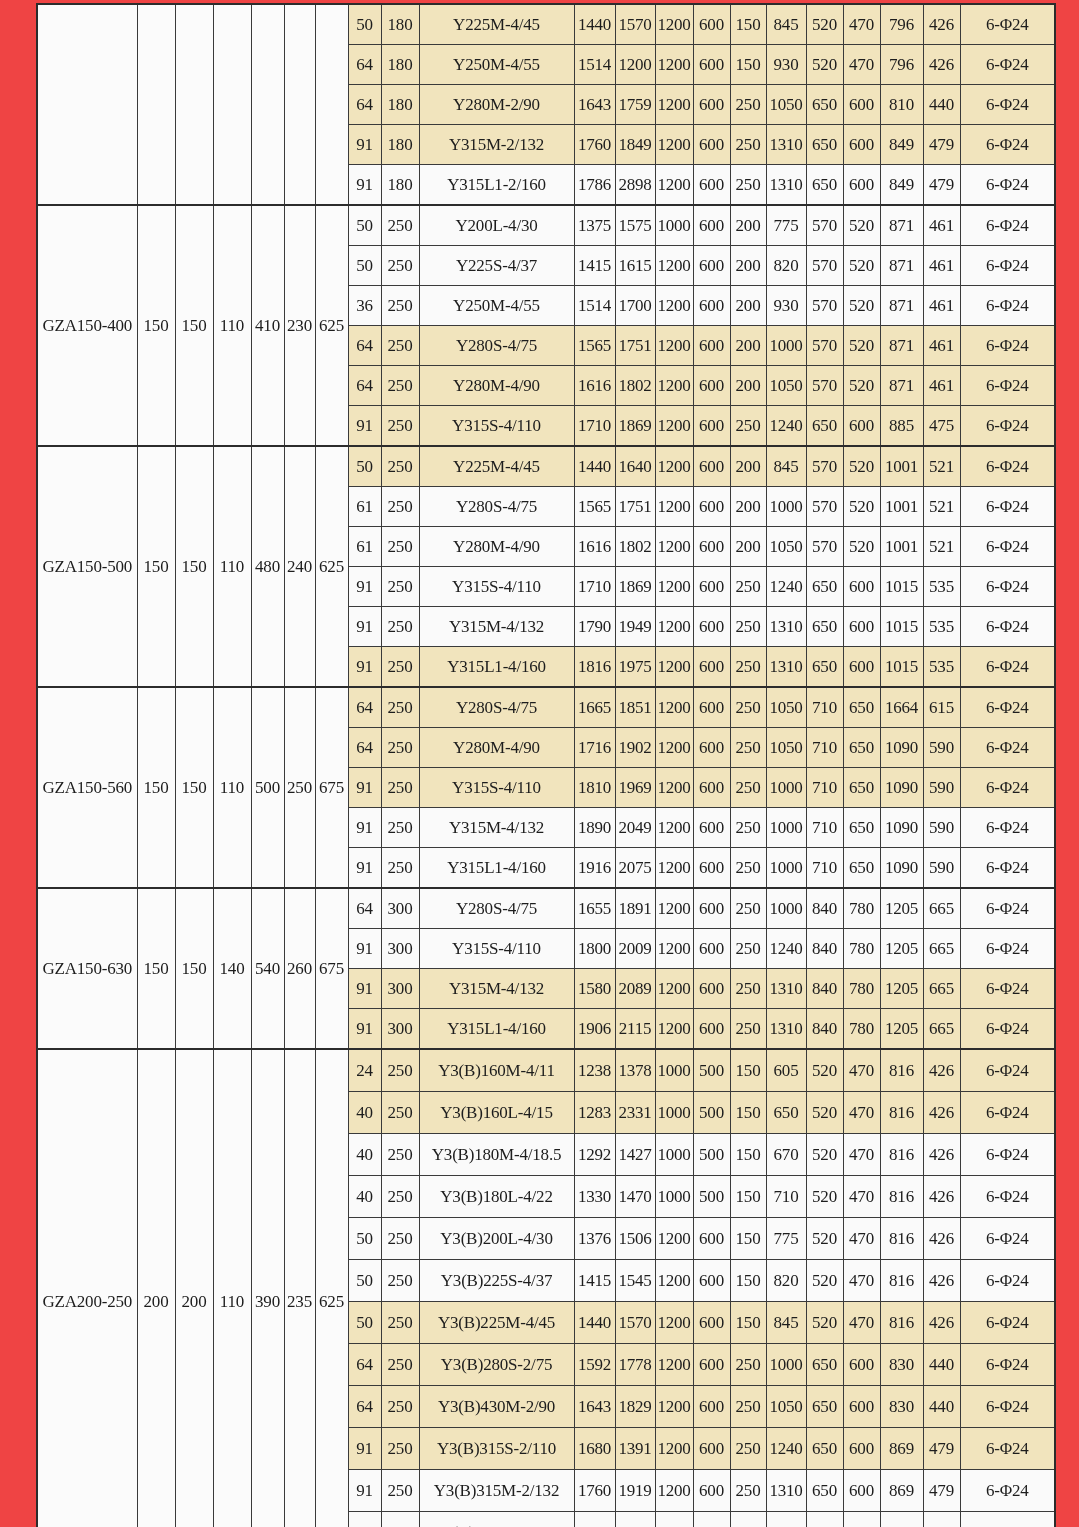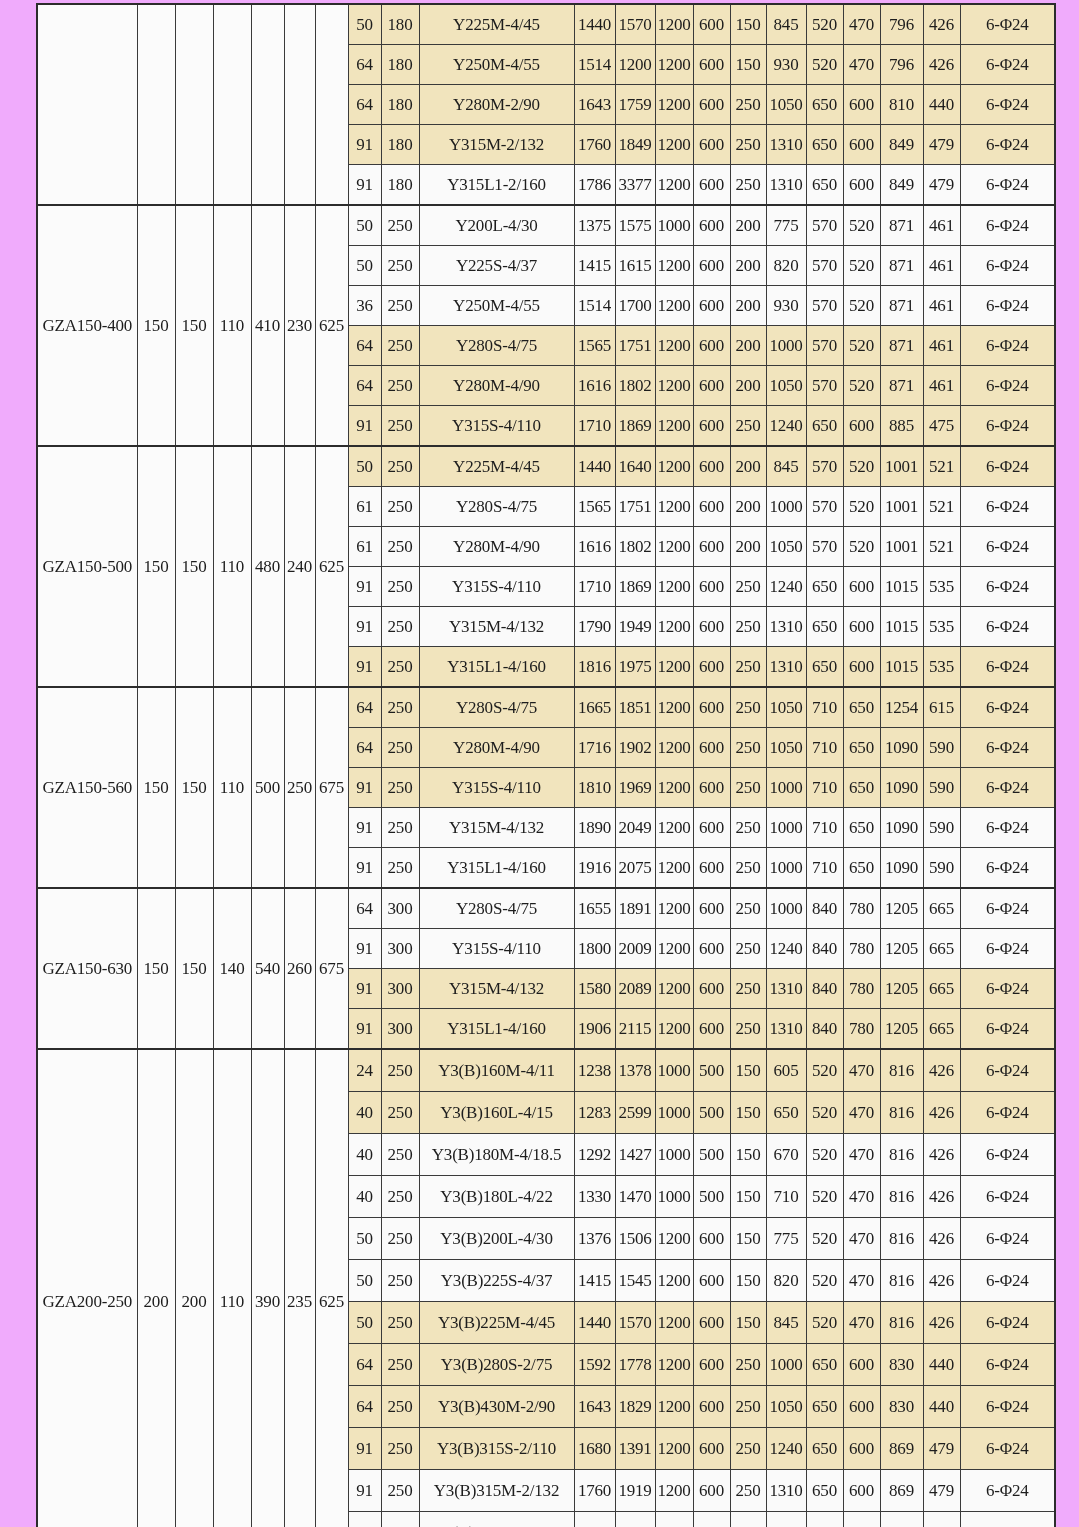--- a/index.html
+++ b/index.html
@@ -1,20 +1,20 @@
 <!DOCTYPE html>
 <html><head>
 <meta charset="utf-8">
 <style>
   html, body { margin: 0; padding: 0; }
   .page {
     position: relative;
     width: 1079px;
     height: 1527px;
-    background: #f0abfc;
+    background: #ef4444;
     font-family: "Liberation Serif", "DejaVu Serif", serif;
     overflow: hidden;
   }
   table.spec-table {
     position: absolute;
     left: 36px;
     top: 3px;
     border-collapse: collapse;
     table-layout: fixed;
     width: 1018px;
@@ -139,21 +139,21 @@
           <td class="shade">600</td>
           <td class="shade">849</td>
           <td class="shade">479</td>
           <td class="shade">6-Φ24</td>
         </tr>
         <tr>
           <td class="plain">91</td>
           <td class="plain">180</td>
           <td class="plain motor">Y315L1-2/160</td>
           <td class="plain">1786</td>
-          <td class="plain">3377</td>
+          <td class="plain">2898</td>
           <td class="plain">1200</td>
           <td class="plain">600</td>
           <td class="plain">250</td>
           <td class="plain">1310</td>
           <td class="plain">650</td>
           <td class="plain">600</td>
           <td class="plain">849</td>
           <td class="plain">479</td>
           <td class="plain">6-Φ24</td>
         </tr>
@@ -375,21 +375,21 @@
           <td class="shade">250</td>
           <td class="shade motor">Y280S-4/75</td>
           <td class="shade">1665</td>
           <td class="shade">1851</td>
           <td class="shade">1200</td>
           <td class="shade">600</td>
           <td class="shade">250</td>
           <td class="shade">1050</td>
           <td class="shade">710</td>
           <td class="shade">650</td>
-          <td class="shade">1254</td>
+          <td class="shade">1664</td>
           <td class="shade">615</td>
           <td class="shade">6-Φ24</td>
         </tr>
         <tr>
           <td class="shade">64</td>
           <td class="shade">250</td>
           <td class="shade motor">Y280M-4/90</td>
           <td class="shade">1716</td>
           <td class="shade">1902</td>
           <td class="shade">1200</td>
@@ -542,21 +542,21 @@
           <td class="shade">470</td>
           <td class="shade">816</td>
           <td class="shade">426</td>
           <td class="shade">6-Φ24</td>
         </tr>
         <tr class="tall">
           <td class="shade">40</td>
           <td class="shade">250</td>
           <td class="shade motor">Y3(B)160L-4/15</td>
           <td class="shade">1283</td>
-          <td class="shade">2599</td>
+          <td class="shade">2331</td>
           <td class="shade low">1000</td>
           <td class="shade">500</td>
           <td class="shade">150</td>
           <td class="shade">650</td>
           <td class="shade">520</td>
           <td class="shade">470</td>
           <td class="shade">816</td>
           <td class="shade">426</td>
           <td class="shade">6-Φ24</td>
         </tr>

